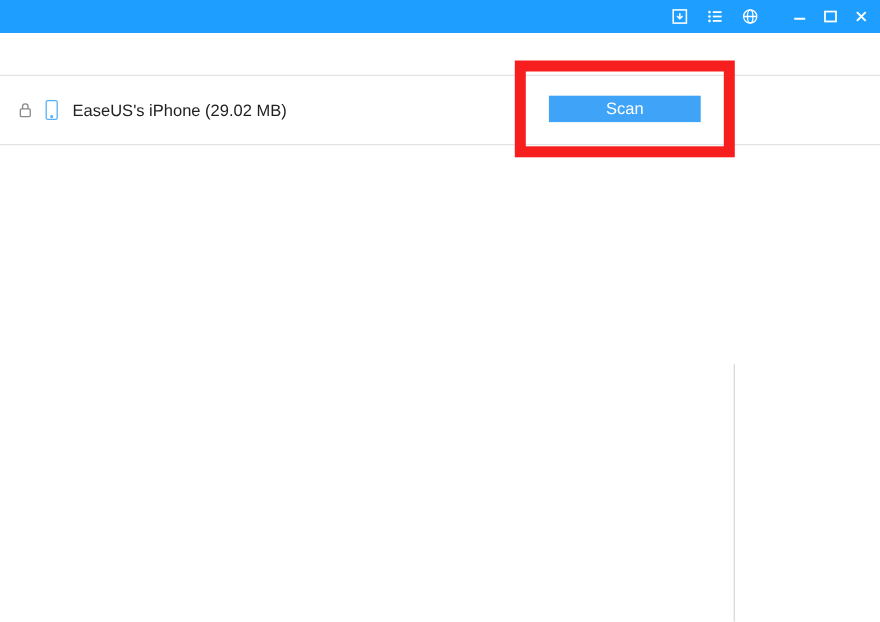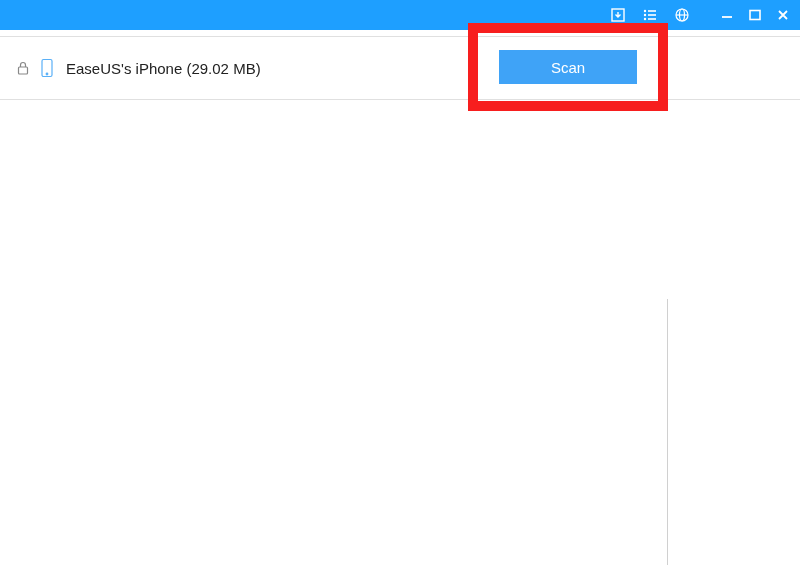--- a/index.html
+++ b/index.html
@@ -60,21 +60,21 @@
     }
     .description {
       text-align: center;
       color: #222;
       font-size: 16px;
       line-height: 1.5;
       padding: 85px 30px 20px 0;
     }
     .backup-row-wrapper {
       position: relative;
-      margin-top: 6px;
+      margin-top: 38px;
     }
     .backup-row {
       border-top: 1px solid #e0e0e0;
       border-bottom: 1px solid #e0e0e0;
       height: 64px;
       display: flex;
       align-items: center;
       padding-left: 16px;
       padding-right: 20px;
     }
@@ -106,21 +106,21 @@
       background: rgba(255,255,255,0);
       z-index: 5;
     }
     .scan-button {
       background: #3fa3f7;
       color: #ffffff;
       font-size: 15px;
       font-weight: 500;
       border: none;
       width: 138px;
-      height: 34px;
+      height: 24px;
       cursor: pointer;
       display: flex;
       align-items: center;
       justify-content: center;
     }
     .vertical-scroll-line {
       position: absolute;
       top: 263px;
       right: 132px;
       width: 1px;

